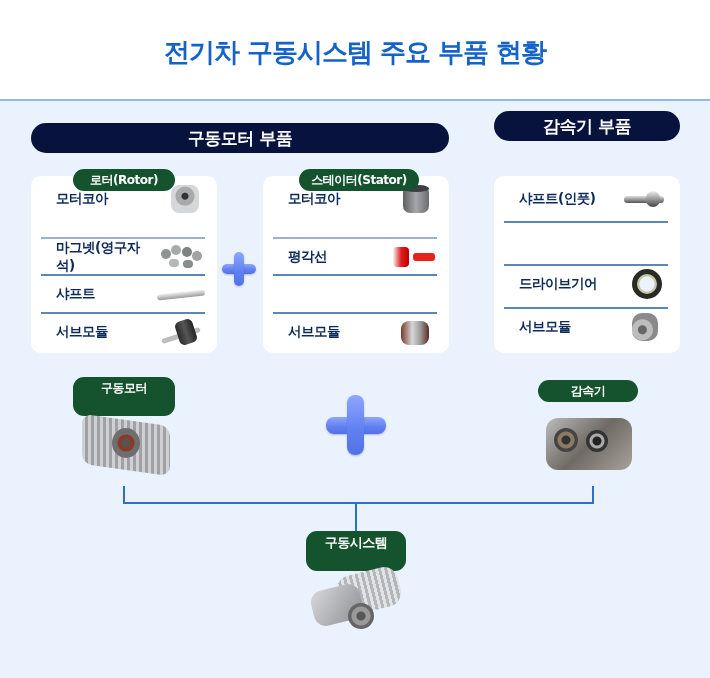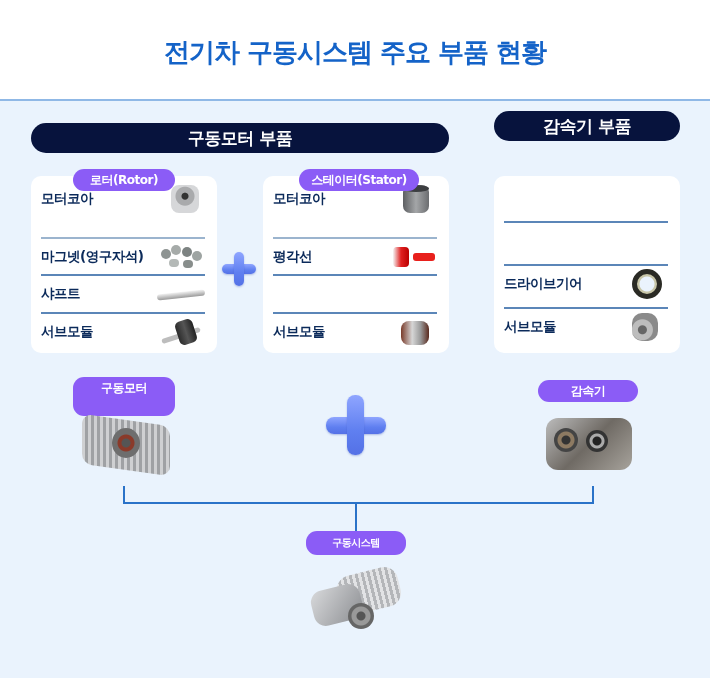--- a/index.html
+++ b/index.html
@@ -5,22 +5,22 @@
   * { box-sizing: border-box; margin: 0; padding: 0; }
   html, body { width: 710px; height: 678px; overflow: hidden; }
   body { font-family: "DejaVu Sans", "Liberation Sans", sans-serif; background: #eaf3fd; position: relative; color: #0b2a5a; }
 
   .header { position: absolute; left: 0; top: 0; width: 710px; height: 101px; background: #ffffff; border-bottom: 2px solid #8fb8e6; }
   .title { position: absolute; left: 0; top: 35px; width: 710px; text-align: center; font-size: 26px; font-weight: bold; color: #1463c8; letter-spacing: -1px; }
 
   .section-pill { position: absolute; height: 30px; border-radius: 15px; background: #07133d; color: #fff; font-size: 17px; font-weight: bold; text-align: center; line-height: 30px; letter-spacing: -0.5px; }
 
   .card { position: absolute; background: #fff; border-radius: 10px; }
-  .card-tag { position: absolute; height: 22px; border-radius: 11px; background: #8b5cf6; color: #fff; font-size: 12px; font-weight: bold; text-align: center; line-height: 22px; letter-spacing: -0.5px; }
-  .row { position: absolute; left: 10px; right: 12px; height: 38px; display: flex; align-items: center; justify-content: space-between; text-align: center; }
+  .card-tag { position: absolute; height: 22px; border-radius: 11px; background: #14532d; color: #fff; font-size: 12px; font-weight: bold; text-align: center; line-height: 22px; letter-spacing: -0.5px; }
+  .row { position: absolute; left: 25px; right: 12px; height: 38px; display: flex; align-items: center; justify-content: space-between; }
   .row .label { font-size: 13.5px; font-weight: bold; color: #0b2a5a; letter-spacing: -0.5px; }
   .divider { position: absolute; left: 10px; right: 12px; height: 2px; background: #5b86b8; }
   .divider.first { background: #9bb4ce; }
 
   .thumb { width: 48px; height: 32px; position: relative; }
 
   
   .cyl { position: absolute; border-radius: 6px; }
   .plus-small, .plus-big { position: absolute; }
   .plus-bar { position: absolute; background: linear-gradient(180deg, #8fa5ff 0%, #5f7ff0 60%, #5471e6 100%); border-radius: 5px; box-shadow: 0 1px 2px rgba(60,80,180,0.35); }
@@ -102,20 +102,27 @@
   <div class="row" style="top:137px;">
     <span class="label">서브모듈</span>
     <span class="thumb">
       <span class="cyl" style="left:12px;top:5px;width:28px;height:24px;border-radius:8px;background:linear-gradient(90deg,#7a3b2a,#d6d6d6 40%,#9a9a9a 70%,#5a2a1e);"></span>
     </span>
   </div>
 </div>
 <div class="card-tag" style="left:299px; top:169px; width:120px;text-align:center;">스테이터(Stator)</div>
 
 <div class="card" style="left:494px; top:176px; width:186px; height:177px;">
+  <div class="row" style="top:4px;">
+    <span class="label">샤프트(인풋)</span>
+    <span class="thumb">
+      <span class="cyl" style="left:4px;top:13px;width:40px;height:7px;border-radius:4px;background:linear-gradient(180deg,#ddd,#555);"></span>
+      <span class="cyl" style="left:26px;top:8px;width:14px;height:16px;border-radius:7px;background:linear-gradient(180deg,#eee,#444);"></span>
+    </span>
+  </div>
   <div class="divider" style="top:45px;"></div>
   <div class="divider" style="top:88px;"></div>
   <div class="row" style="top:89px;">
     <span class="label">드라이브기어</span>
     <span class="thumb">
       <span class="cyl" style="left:12px;top:1px;width:30px;height:30px;border-radius:50%;border:5px solid #2a2a24;background:radial-gradient(circle,#eaf3fd 0 7px,#c8c6a8 8px);"></span>
     </span>
   </div>
   <div class="divider" style="top:131px;"></div>
   <div class="row" style="top:132px;">
@@ -143,19 +150,19 @@
 <div class="plus-big" style="left:326px; top:395px; width:60px; height:60px;">
   <div class="plus-bar" style="left:0; top:22px; width:60px; height:17px; border-radius:8px;"></div>
   <div class="plus-bar" style="left:21px; top:0; width:17px; height:60px; border-radius:8px;"></div>
 </div>
 
 <div class="line" style="left:123px; top:486px; width:2px; height:17px;"></div>
 <div class="line" style="left:592px; top:486px; width:2px; height:17px;"></div>
 <div class="line" style="left:123px; top:502px; width:471px; height:2px;"></div>
 <div class="line" style="left:355px; top:502px; width:2px; height:30px;"></div>
 
-<div class="card-tag" style="left:306px; top:531px; width:100px; height:24px; line-height:24px; font-size:10px;">구동시스템</div>
+<div class="card-tag" style="left:306px; top:531px; width:100px; height:40px; line-height:24px; font-size:13px;">구동시스템</div>
 
 <div class="assembly" style="left:308px; top:567px; width:96px; height:66px;">
   <div class="cyl" style="left:30px;top:4px;width:62px;height:40px;border-radius:14px;background:repeating-linear-gradient(90deg,#e2e3e5 0 3px,#b4b6b9 3px 6px);transform:rotate(-14deg);"></div>
   <div class="cyl" style="left:4px;top:20px;width:50px;height:36px;border-radius:12px;background:linear-gradient(135deg,#d8d9db,#8c8e92);transform:rotate(-14deg);"></div>
   <div class="cyl" style="left:40px;top:36px;width:26px;height:26px;border-radius:50%;background:radial-gradient(circle,#555 0 4px,#999 5px 9px,#666 10px);"></div>
 </div>
 
 </body></html>

